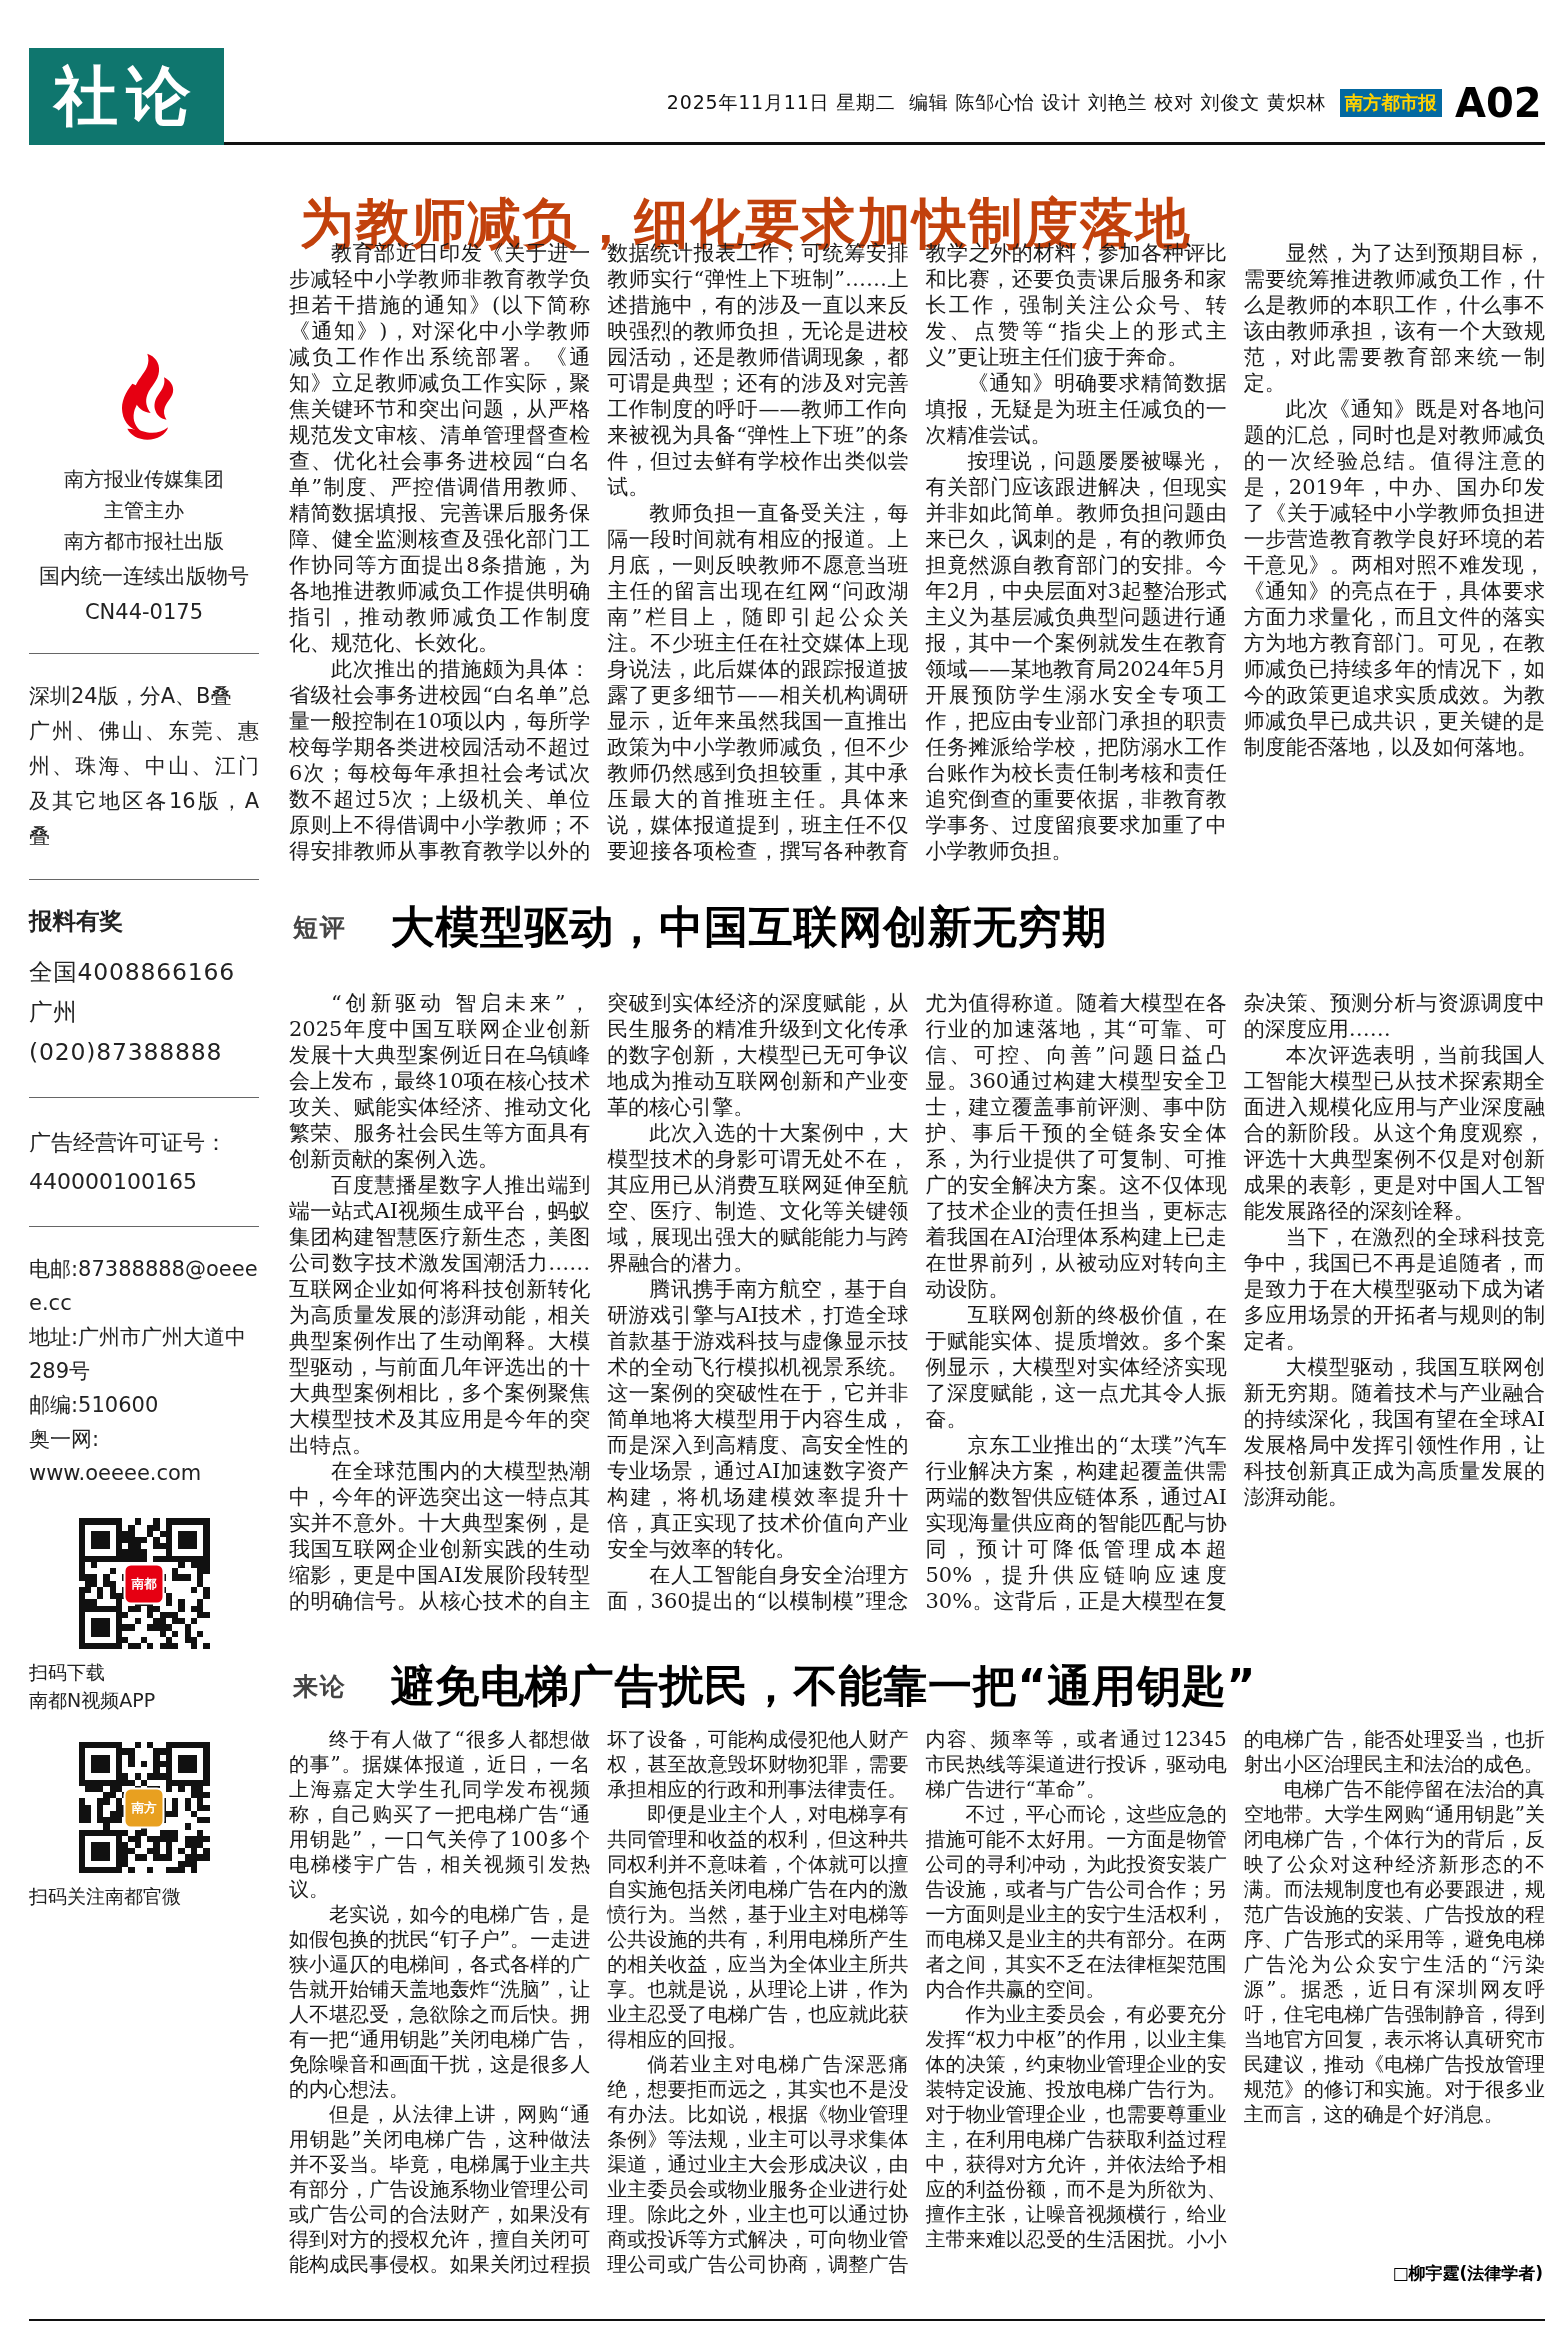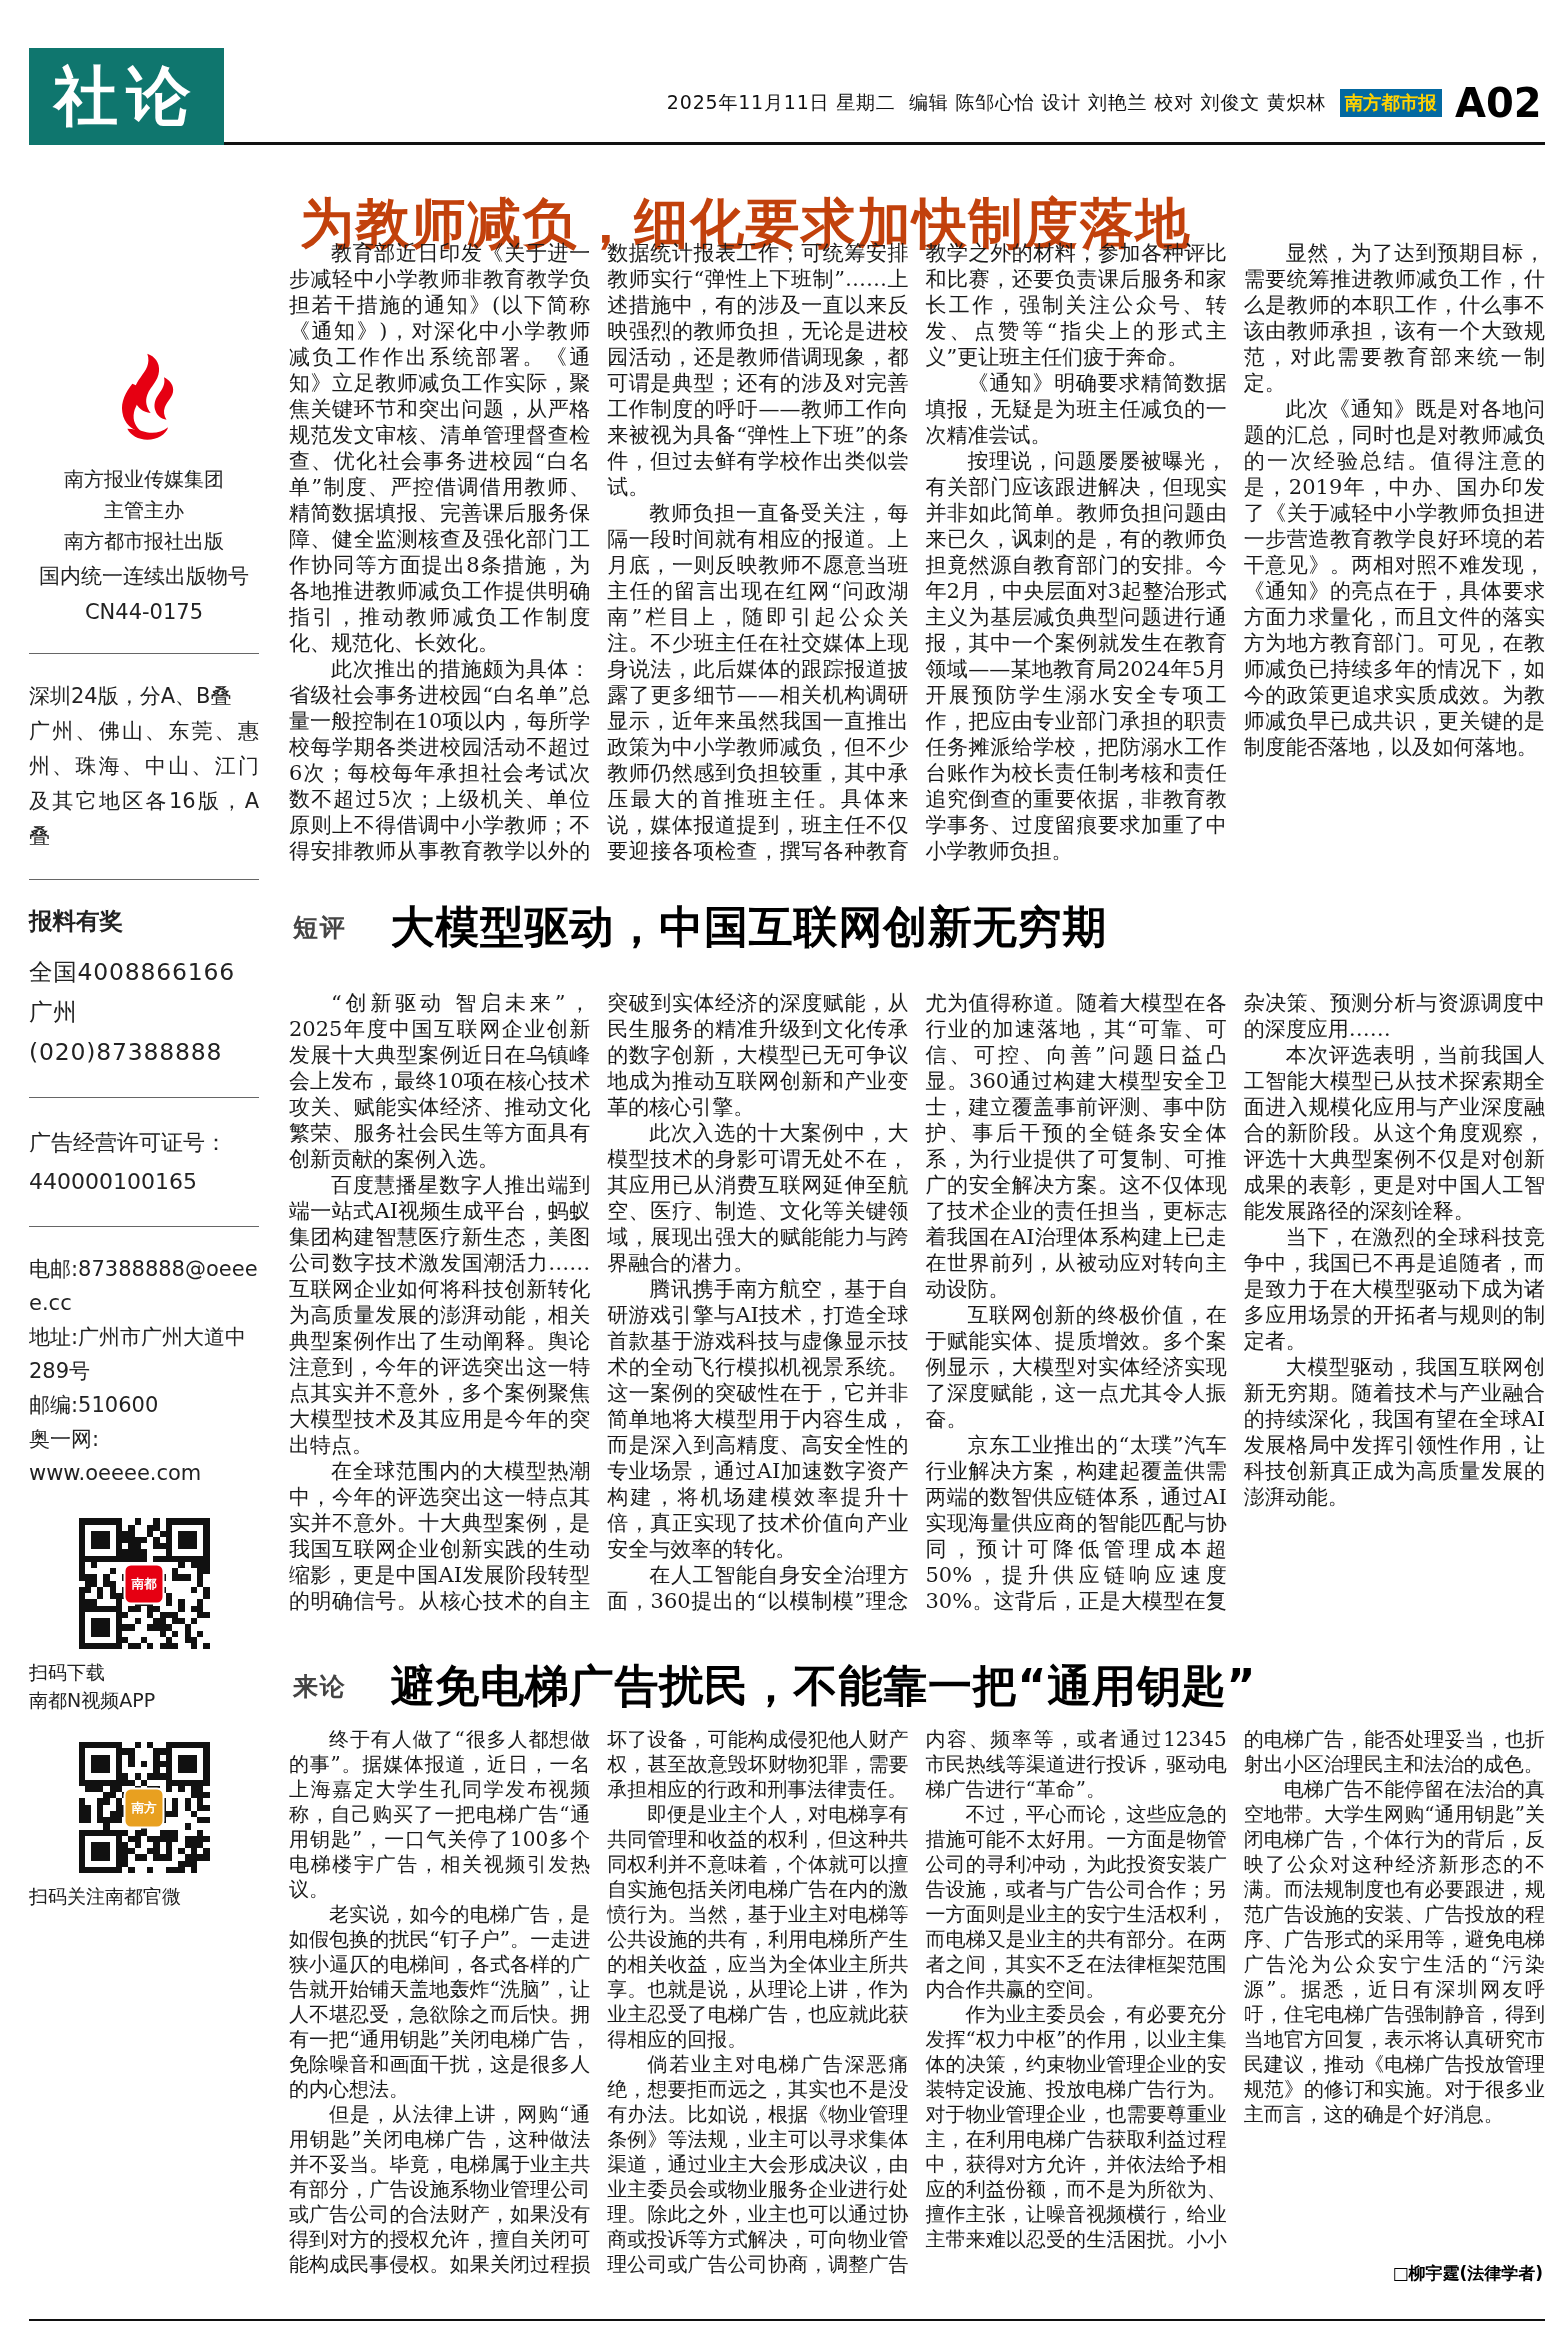--- a/index.html
+++ b/index.html
@@ -1030,21 +1030,21 @@
       <p>显然，为了达到预期目标，需要统筹推进教师减负工作，什么是教师的本职工作，什么事不该由教师承担，该有一个大致规范，对此需要教育部来统一制定。</p>
       <p>此次《通知》既是对各地问题的汇总，同时也是对教师减负的一次经验总结。值得注意的是，2019年，中办、国办印发了《关于减轻中小学教师负担进一步营造教育教学良好环境的若干意见》。两相对照不难发现，《通知》的亮点在于，具体要求方面力求量化，而且文件的落实方为地方教育部门。可见，在教师减负已持续多年的情况下，如今的政策更追求实质成效。为教师减负早已成共识，更关键的是制度能否落地，以及如何落地。</p>
     </div>
 
   <div class="art-head head2">
     <span class="art-label">短评</span>
     <span class="art-title">大模型驱动，中国互联网创新无穷期</span>
   </div>
   <div class="cols body2">
       <p>“创新驱动 智启未来”，2025年度中国互联网企业创新发展十大典型案例近日在乌镇峰会上发布，最终10项在核心技术攻关、赋能实体经济、推动文化繁荣、服务社会民生等方面具有创新贡献的案例入选。</p>
-      <p>百度慧播星数字人推出端到端一站式AI视频生成平台，蚂蚁集团构建智慧医疗新生态，美图公司数字技术激发国潮活力……互联网企业如何将科技创新转化为高质量发展的澎湃动能，相关典型案例作出了生动阐释。舆论注意到，今年的评选突出这一特点其实并不意外，多个案例聚焦大模型技术及其应用是今年的突出特点。</p>
+      <p>百度慧播星数字人推出端到端一站式AI视频生成平台，蚂蚁集团构建智慧医疗新生态，美图公司数字技术激发国潮活力……互联网企业如何将科技创新转化为高质量发展的澎湃动能，相关典型案例作出了生动阐释。大模型驱动，与前面几年评选出的十大典型案例相比，多个案例聚焦大模型技术及其应用是今年的突出特点。</p>
       <p>在全球范围内的大模型热潮中，今年的评选突出这一特点其实并不意外。十大典型案例，是我国互联网企业创新实践的生动缩影，更是中国AI发展阶段转型的明确信号。从核心技术的自主突破到实体经济的深度赋能，从民生服务的精准升级到文化传承的数字创新，大模型已无可争议地成为推动互联网创新和产业变革的核心引擎。</p>
       <p>此次入选的十大案例中，大模型技术的身影可谓无处不在，其应用已从消费互联网延伸至航空、医疗、制造、文化等关键领域，展现出强大的赋能能力与跨界融合的潜力。</p>
       <p>腾讯携手南方航空，基于自研游戏引擎与AI技术，打造全球首款基于游戏科技与虚像显示技术的全动飞行模拟机视景系统。这一案例的突破性在于，它并非简单地将大模型用于内容生成，而是深入到高精度、高安全性的专业场景，通过AI加速数字资产构建，将机场建模效率提升十倍，真正实现了技术价值向产业安全与效率的转化。</p>
       <p>在人工智能自身安全治理方面，360提出的“以模制模”理念尤为值得称道。随着大模型在各行业的加速落地，其“可靠、可信、可控、向善”问题日益凸显。360通过构建大模型安全卫士，建立覆盖事前评测、事中防护、事后干预的全链条安全体系，为行业提供了可复制、可推广的安全解决方案。这不仅体现了技术企业的责任担当，更标志着我国在AI治理体系构建上已走在世界前列，从被动应对转向主动设防。</p>
       <p>互联网创新的终极价值，在于赋能实体、提质增效。多个案例显示，大模型对实体经济实现了深度赋能，这一点尤其令人振奋。</p>
       <p>京东工业推出的“太璞”汽车行业解决方案，构建起覆盖供需两端的数智供应链体系，通过AI实现海量供应商的智能匹配与协同，预计可降低管理成本超50%，提升供应链响应速度30%。这背后，正是大模型在复杂决策、预测分析与资源调度中的深度应用……</p>
       <p>本次评选表明，当前我国人工智能大模型已从技术探索期全面进入规模化应用与产业深度融合的新阶段。从这个角度观察，评选十大典型案例不仅是对创新成果的表彰，更是对中国人工智能发展路径的深刻诠释。</p>
       <p>当下，在激烈的全球科技竞争中，我国已不再是追随者，而是致力于在大模型驱动下成为诸多应用场景的开拓者与规则的制定者。</p>
       <p>大模型驱动，我国互联网创新无穷期。随着技术与产业融合的持续深化，我国有望在全球AI发展格局中发挥引领性作用，让科技创新真正成为高质量发展的澎湃动能。</p>
     </div>

